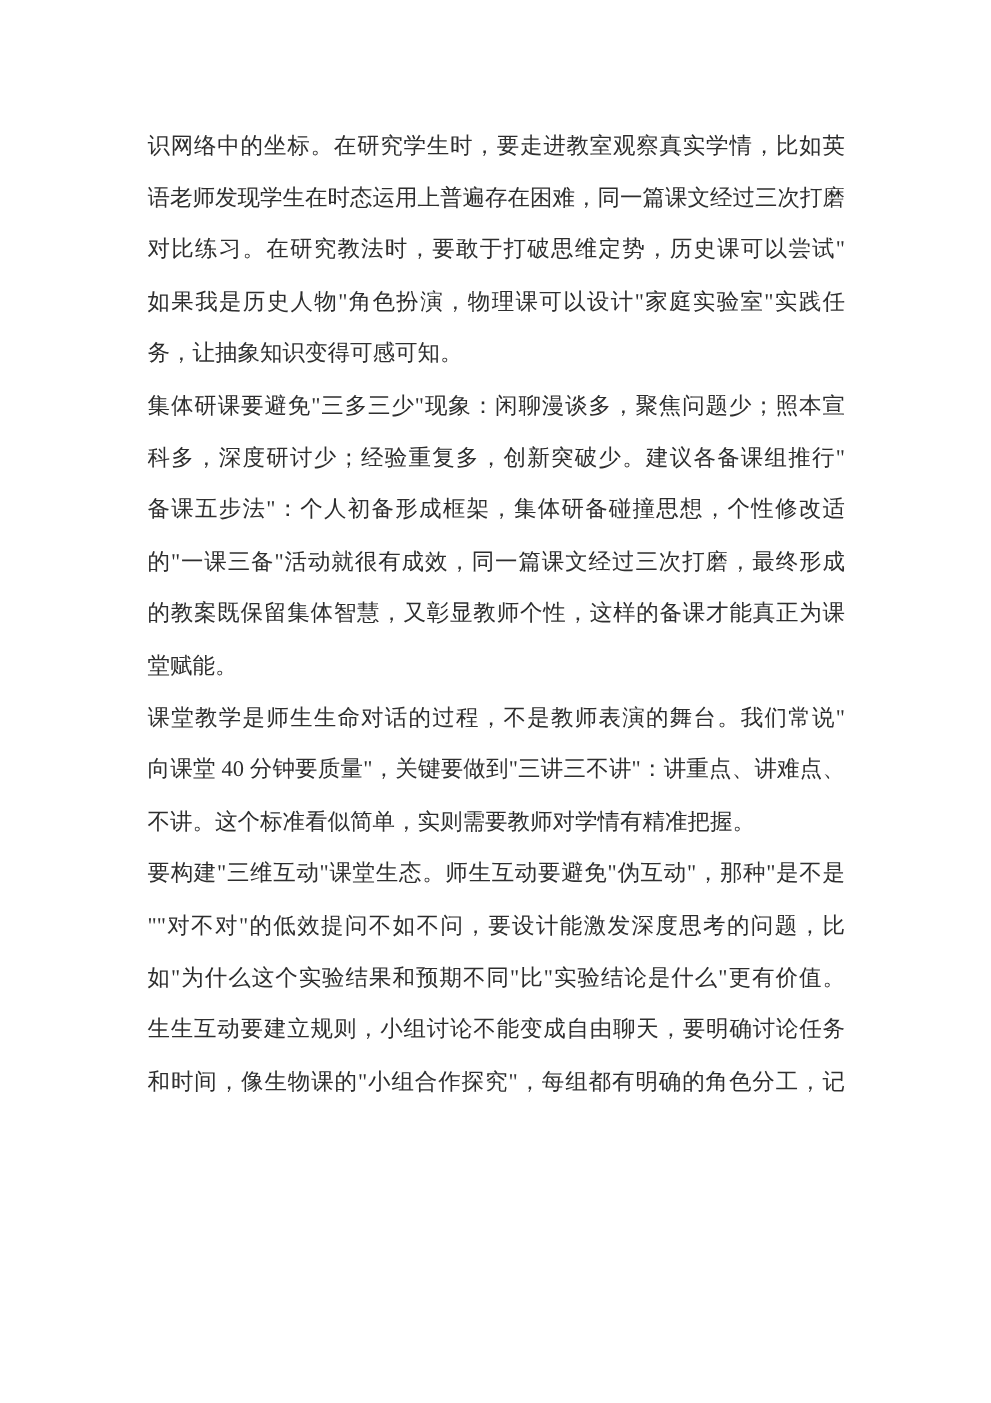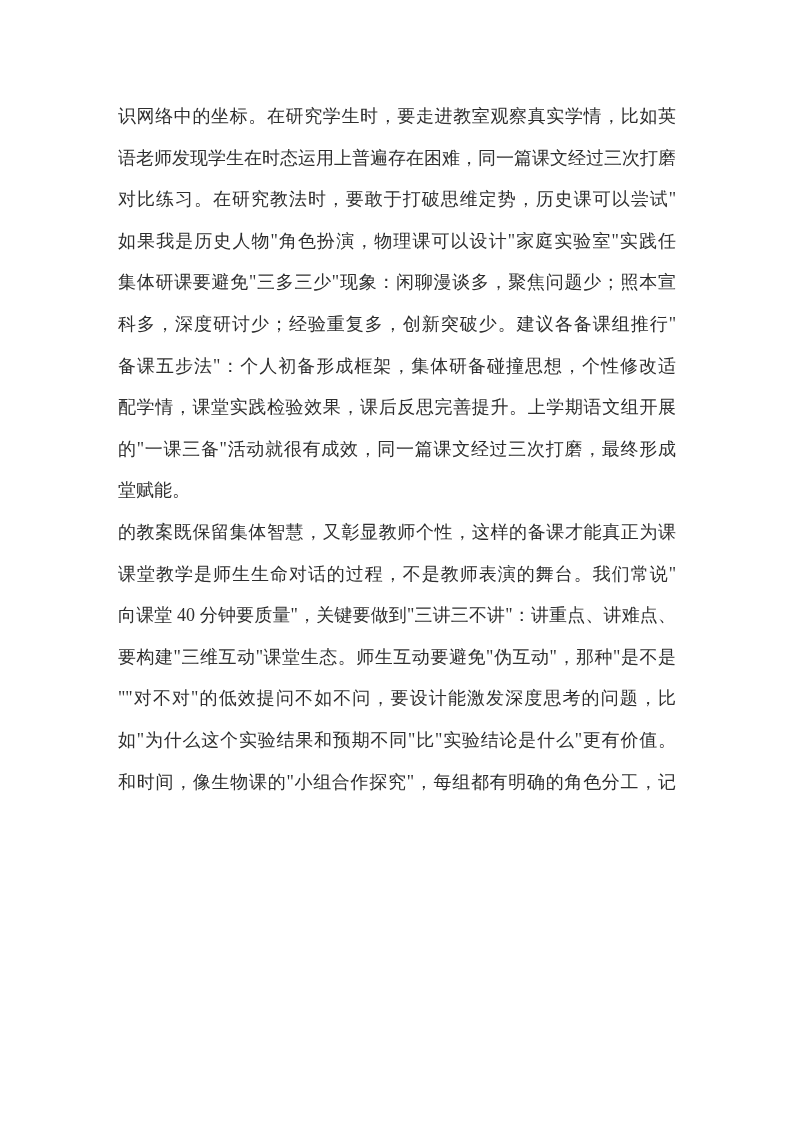--- a/index.html
+++ b/index.html
@@ -38,34 +38,36 @@
 </head>
 <body>
 
 <div class="page">
   <div class="doc">
       <div class="block paragraph">
         <div class="line">识网络中的坐标。在研究学生时，要走进教室观察真实学情，比如英</div>
         <div class="line">语老师发现学生在时态运用上普遍存在困难，同一篇课文经过三次打磨</div>
         <div class="line">对比练习。在研究教法时，要敢于打破思维定势，历史课可以尝试"</div>
         <div class="line">如果我是历史人物"角色扮演，物理课可以设计"家庭实验室"实践任</div>
+        <div class="line no-stretch">务，让抽象知识变得可感可知。</div>
       </div>
       <div class="block paragraph">
         <div class="line">集体研课要避免"三多三少"现象：闲聊漫谈多，聚焦问题少；照本宣</div>
         <div class="line">科多，深度研讨少；经验重复多，创新突破少。建议各备课组推行"</div>
         <div class="line">备课五步法"：个人初备形成框架，集体研备碰撞思想，个性修改适</div>
-        <div class="line">配学情，课堂实践检验效果，课后反思完善提升。上学期语文组开展</div>
         <div class="line">的"一课三备"活动就很有成效，同一篇课文经过三次打磨，最终形成</div>
+        <div class="line">的教案既保留集体智慧，又彰显教师个性，这样的备课才能真正为课</div>
         <div class="line no-stretch">堂赋能。</div>
-        <div class="line">的教案既保留集体智慧，又彰显教师个性，这样的备课才能真正为课</div>
       </div>
       <div class="block paragraph">
         <div class="line">课堂教学是师生生命对话的过程，不是教师表演的舞台。我们常说"</div>
         <div class="line">向课堂 40 分钟要质量"，关键要做到"三讲三不讲"：讲重点、讲难点、</div>
+        <div class="line no-stretch">不讲。这个标准看似简单，实则需要教师对学情有精准把握。</div>
       </div>
       <div class="block paragraph">
         <div class="line">要构建"三维互动"课堂生态。师生互动要避免"伪互动"，那种"是不是</div>
         <div class="line">""对不对"的低效提问不如不问，要设计能激发深度思考的问题，比</div>
         <div class="line">如"为什么这个实验结果和预期不同"比"实验结论是什么"更有价值。</div>
+        <div class="line">生生互动要建立规则，小组讨论不能变成自由聊天，要明确讨论任务</div>
         <div class="line">和时间，像生物课的"小组合作探究"，每组都有明确的角色分工，记</div>
       </div>
     </div>
 </div>
 
 </body></html>

